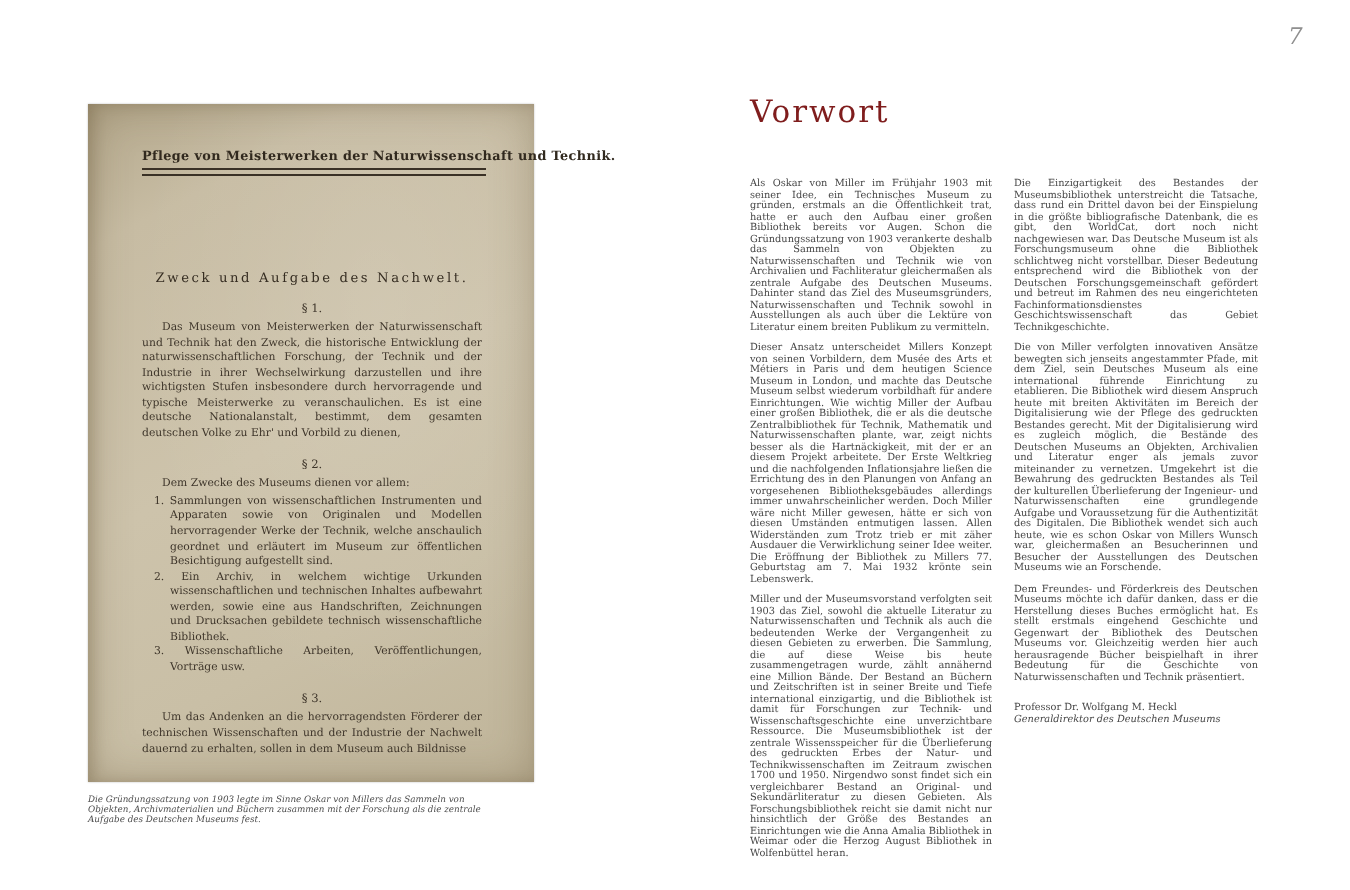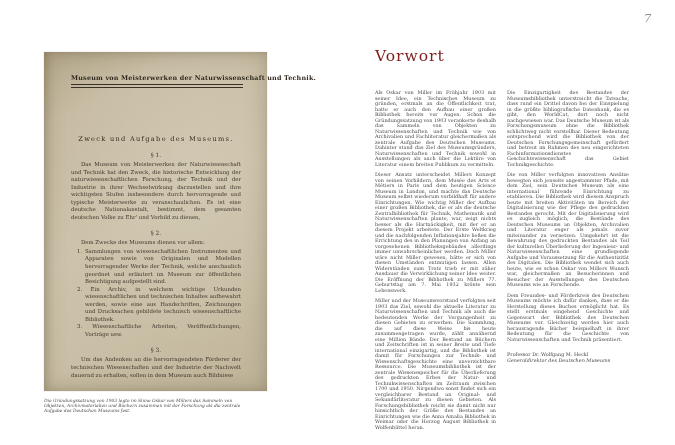--- a/index.html
+++ b/index.html
@@ -115,24 +115,24 @@
     font-style: italic;
   }
 </style>
 </head>
 <body>
 
 <div class="spread">
 
   <div>
     <div class="scan">
-      <div class="scan-title">Museum von Meisterwerken der Naturwissenschaft und Technik.</div>
+      <div class="scan-title">Pflege von Meisterwerken der Naturwissenschaft und Technik.</div>
       <div class="double-rule"></div>
 
-      <div class="scan-heading">Zweck und Aufgabe des Museums.</div>
+      <div class="scan-heading">Zweck und Aufgabe des Nachwelt.</div>
 
       <div class="para-label">§ 1.</div>
       <p>Das Museum von Meisterwerken der Naturwissenschaft und Technik hat den Zweck, die historische Entwicklung der naturwissenschaftlichen Forschung, der Technik und der Industrie in ihrer Wechselwirkung darzustellen und ihre wichtigsten Stufen insbesondere durch hervorragende und typische Meisterwerke zu veranschaulichen. Es ist eine deutsche Nationalanstalt, bestimmt, dem gesamten deutschen Volke zu Ehr' und Vorbild zu dienen,</p>
 
       <div class="para-label">§ 2.</div>
       <p class="intro">Dem Zwecke des Museums dienen vor allem:</p>
       <ol class="statute-list">
         <li>1. Sammlungen von wissenschaftlichen Instrumenten und Apparaten sowie von Originalen und Modellen hervorragender Werke der Technik, welche anschaulich geordnet und erläutert im Museum zur öffentlichen Besichtigung aufgestellt sind.</li>
         <li>2. Ein Archiv, in welchem wichtige Urkunden wissenschaftlichen und technischen Inhaltes aufbewahrt werden, sowie eine aus Handschriften, Zeichnungen und Drucksachen gebildete technisch wissenschaftliche Bibliothek.</li>
         <li>3. Wissenschaftliche Arbeiten, Veröffentlichungen, Vorträge usw.</li>

